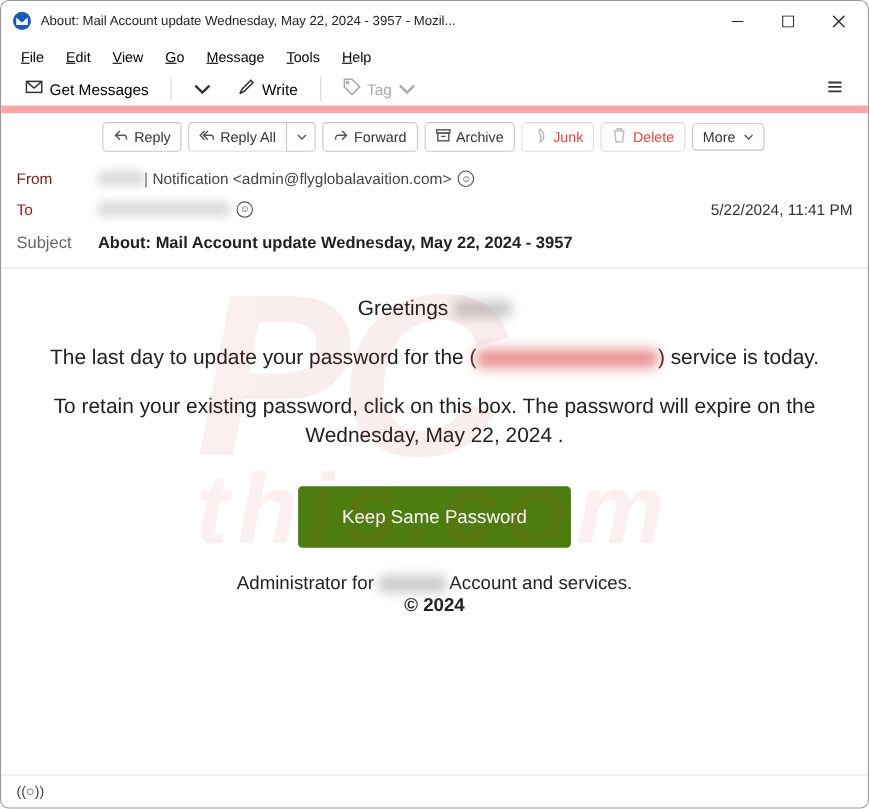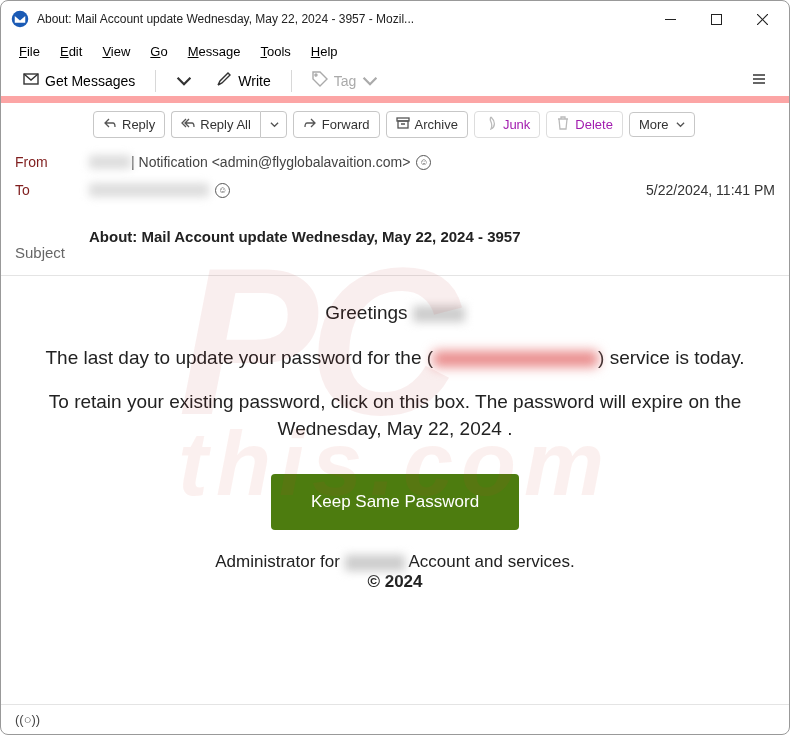--- a/index.html
+++ b/index.html
@@ -17,37 +17,37 @@
 
 .toolbar1 { height: 38px; display: flex; align-items: center; padding: 0 12px; gap: 4px; border-bottom: 7px solid #fca5a5; }
 .tbtn { display: flex; align-items: center; gap: 6px; padding: 5px 10px; font-size: 14px; border-radius: 4px; }
 .tbtn svg { width: 16px; height: 16px; }
 .sep { width: 1px; height: 22px; background: #d8d8d8; margin: 0 6px; }
 .spacer { flex: 1; }
 .chev { width: 10px; height: 10px; }
 
 .toolbar2 { display: flex; align-items: center; padding: 8px 28px 8px 92px; gap: 6px; flex-wrap: wrap; }
 .obtn { display: flex; align-items: center; gap: 5px; padding: 4px 9px; font-size: 13px; border: 1px solid #c7c7c7; border-radius: 4px; color: #333; }
-.obtn.disabled { color: #a21caf; border-color: #ddd; }
+.obtn.disabled { color: #ef4444; border-color: #ddd; }
 .obtn svg { width: 14px; height: 14px; }
 .obtn .chev { width: 9px; height: 9px; margin-left: 2px; }
 .osplit { display: flex; }
 .osplit .obtn:first-child { border-radius: 4px 0 0 4px; border-right: none; justify-content: space-between; }
 .osplit .obtn:last-child { border-radius: 0 4px 4px 0; padding: 4px 7px; }
 
 .hdr { padding: 2px 14px; font-size: 14px; color: #444; }
 .hdr-row { display: flex; align-items: center; min-height: 28px; }
 .hdr-lbl { width: 74px; color: #7f1d1d; }
 .blur { filter: blur(4px); background: #ddd; color: #ddd; border-radius: 3px; display: inline-block; }
 .blur-sm { width: 42px; height: 14px; }
 .blur-md { width: 120px; height: 14px; }
 .ring { width: 15px; height: 15px; border: 1.5px solid #555; border-radius: 50%; display: inline-flex; align-items: center; justify-content: center; margin-left: 6px; font-size: 9px; color: #555; }
 .date { margin-left: auto; color: #333; }
 .subject-row { font-size: 15px; font-weight: 700; color: #222; padding: 8px 0 12px 0; }
-.subject-row .hdr-lbl { font-weight: 400; color: #666; margin-top: 32px; }
+.subject-row .hdr-lbl { font-weight: 400; color: #666; }
 .hr { height: 1px; background: #e4e4e4; margin: 0; }
 
 .body { padding: 24px 18px 10px 18px; text-align: center; font-family: "Times New Roman", serif; color: #222; }
 .body p { font-size: 19px; line-height: 1.4; margin-bottom: 18px; }
 .greeting { font-size: 20px; }
 .blur-name { display: inline-block; width: 52px; height: 16px; filter: blur(5px); background: #ccc; vertical-align: middle; }
 .blur-svc { display: inline-block; width: 165px; height: 16px; filter: blur(6px); background: #e98989; vertical-align: middle; border-radius: 3px; }
 .blur-admin { display: inline-block; width: 60px; height: 16px; filter: blur(5px); background: #ccc; vertical-align: middle; }
 
 .cta { display: inline-block; margin: 14px auto 22px auto; background: #4d7c0f; color: #fff; font-family: "Segoe UI", sans-serif; font-size: 17px; padding: 18px 40px; border-radius: 4px; }

